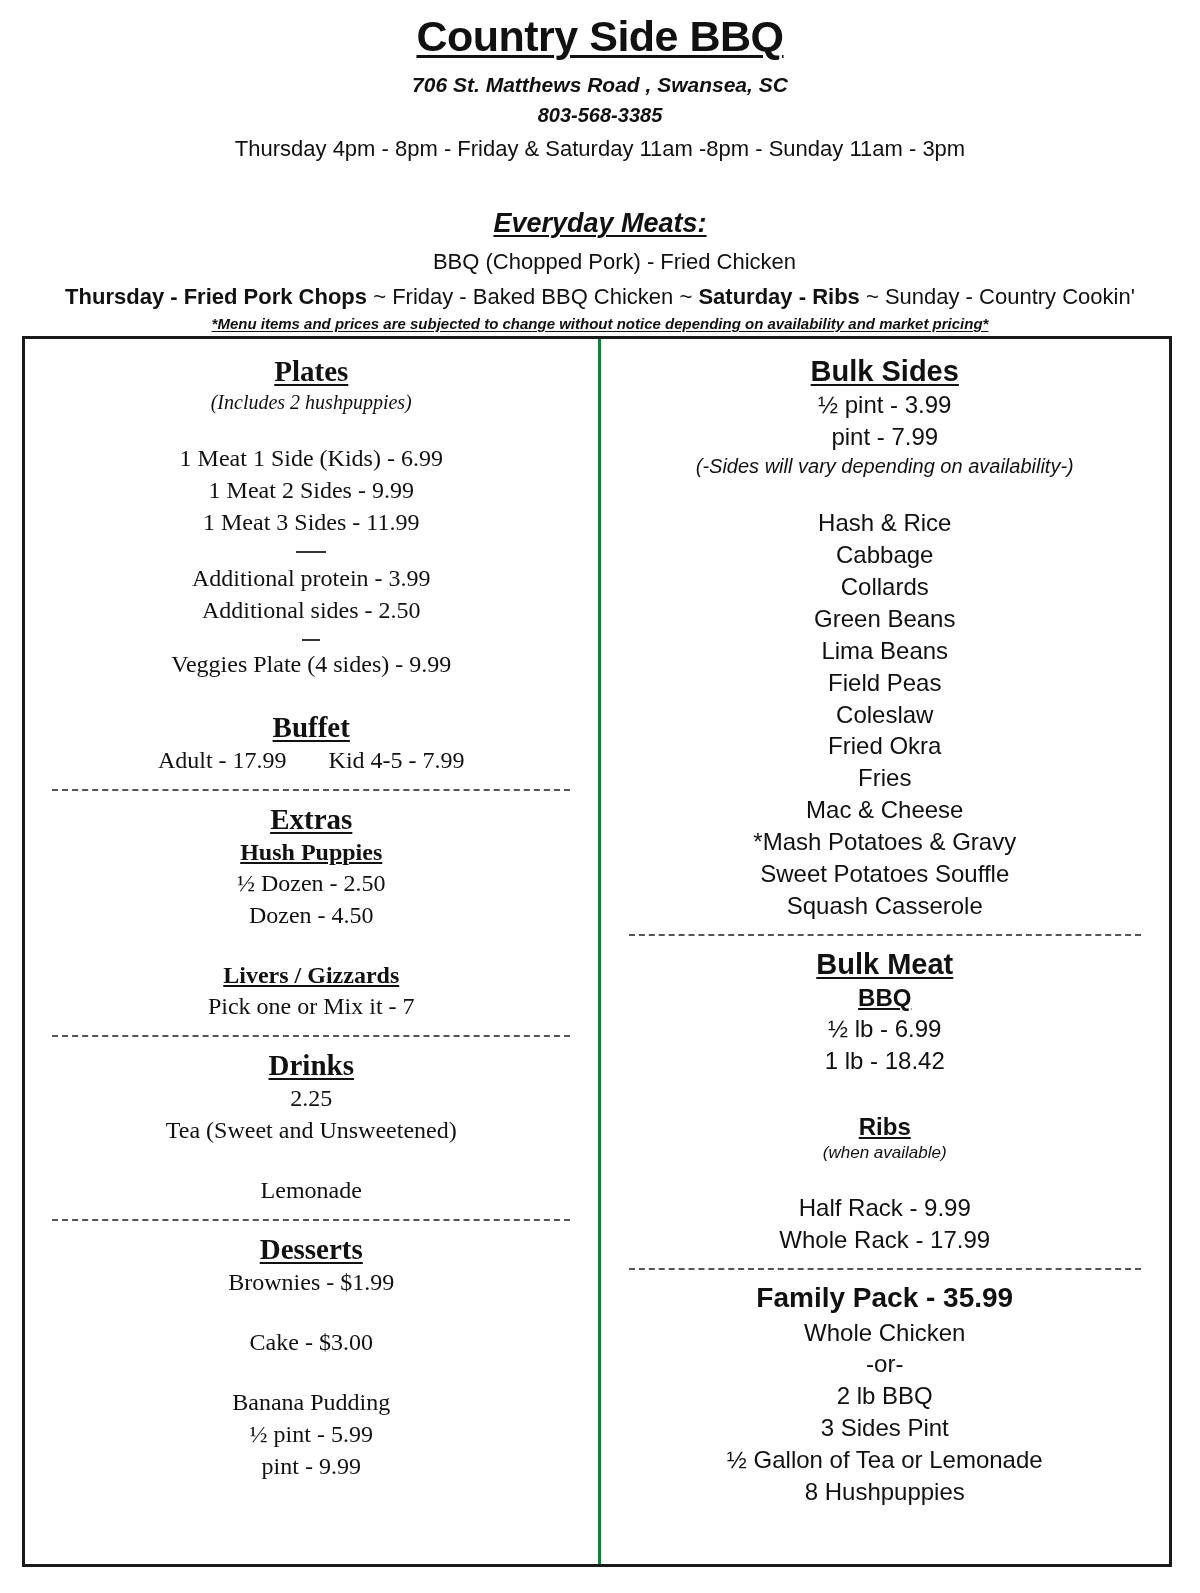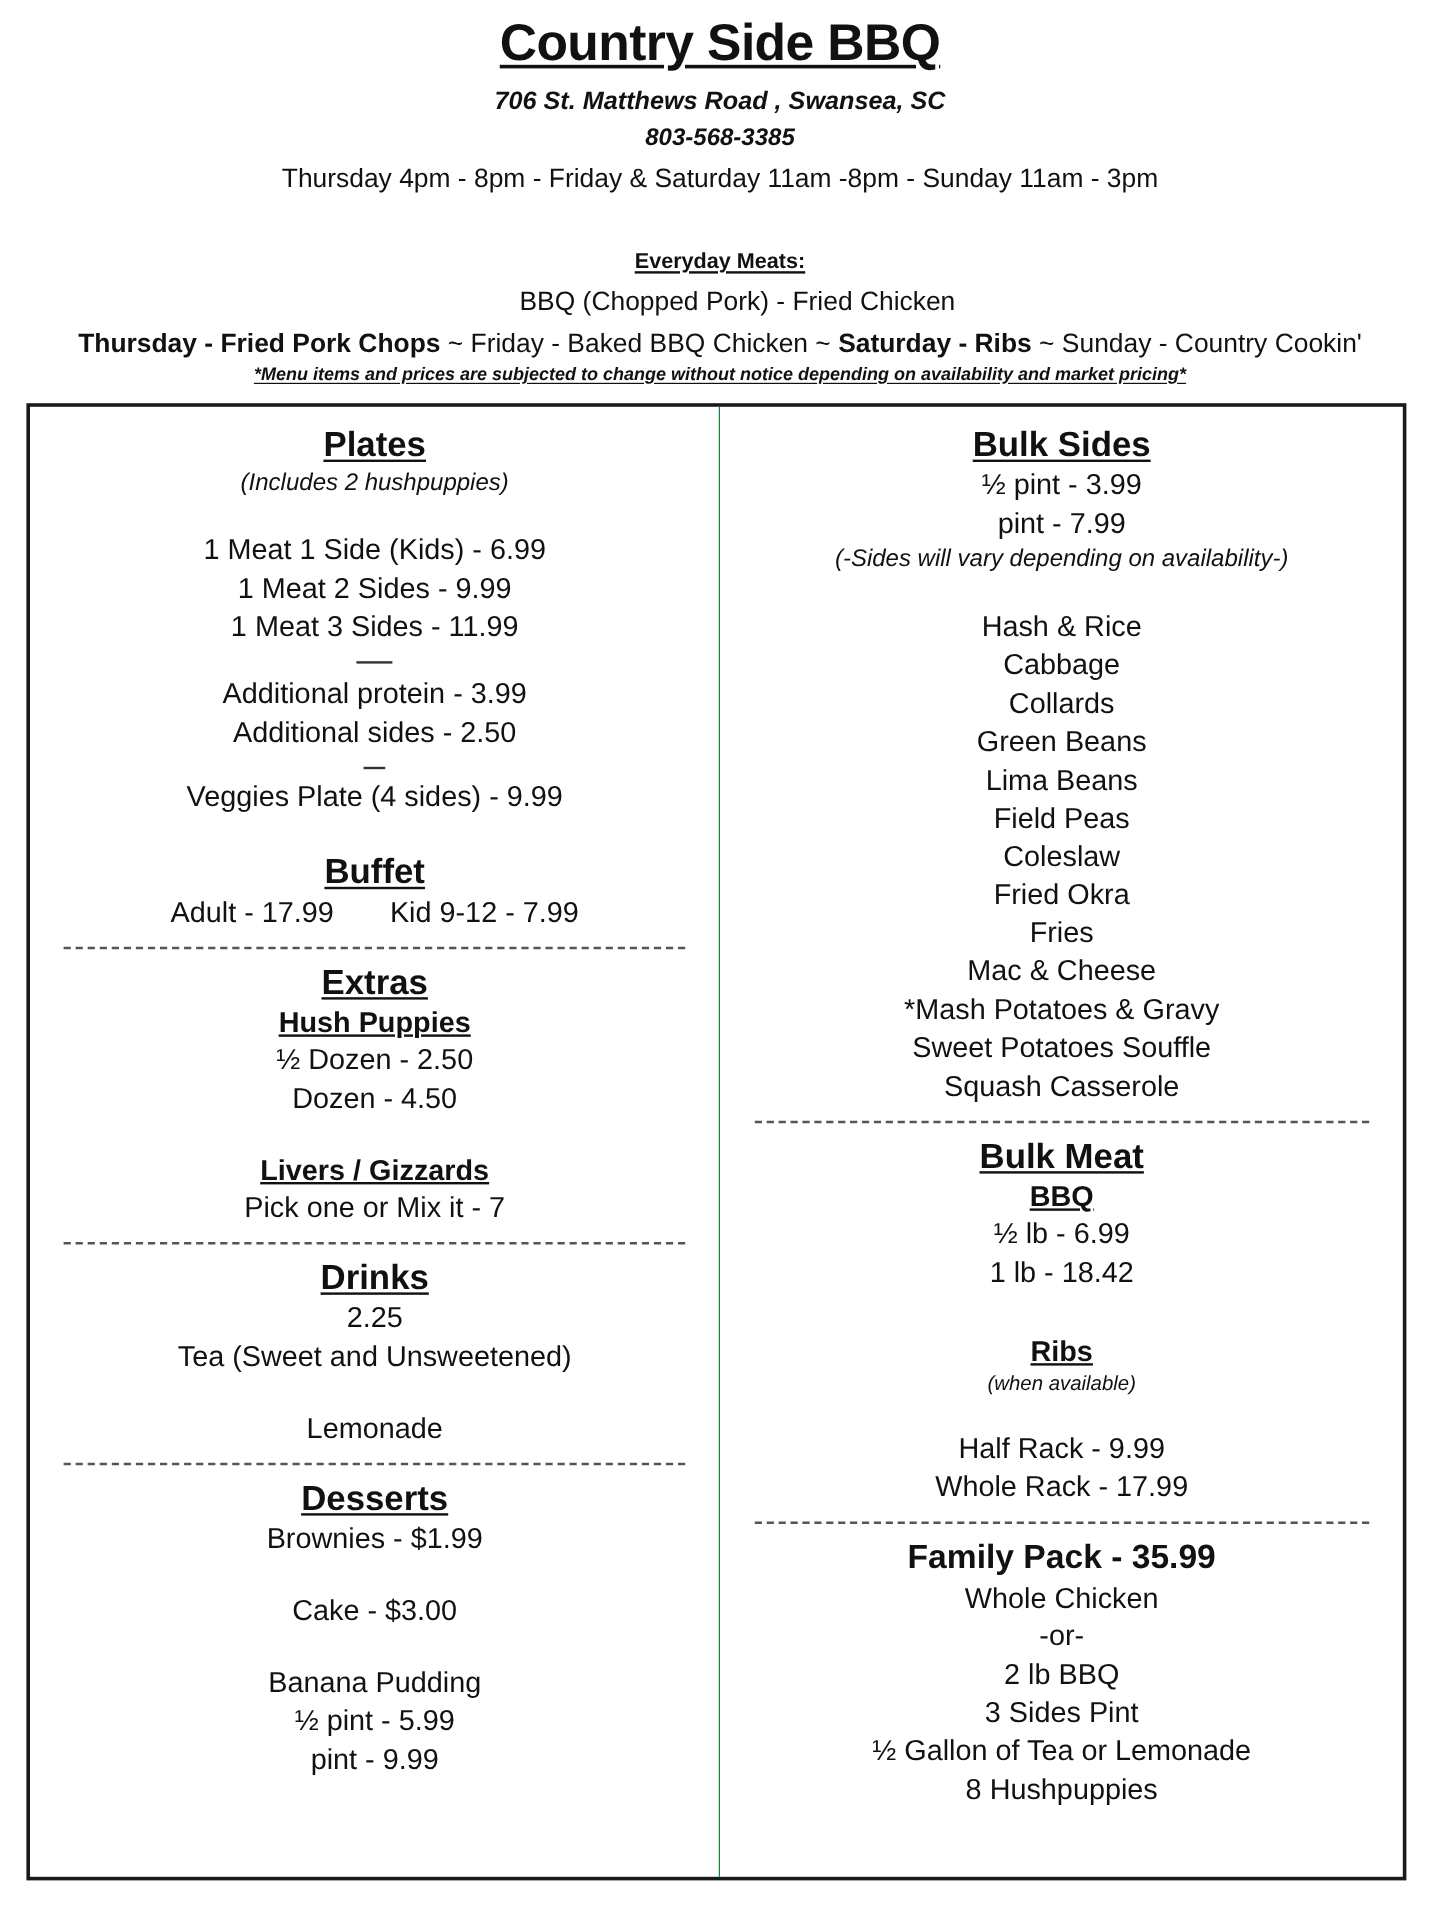--- a/index.html
+++ b/index.html
@@ -50,26 +50,27 @@
     margin-top: 9px;
     line-height: 1.2;
   }
 
   
   .meats {
     text-align: center;
     margin-top: 44px;
   }
   .meats-title {
-    font-size: 18px;
+    font-size: 27px;
     font-weight: bold;
     text-decoration: underline;
     text-underline-offset: 3px;
     text-decoration-thickness: 2px;
     line-height: 1.2;
+    font-style: italic;
   }
   .meats-everyday {
     font-size: 22px;
     margin-top: 10px;
     line-height: 1.2;
     padding-left: 29px;
   }
   .meats-days {
     font-size: 22px;
     margin-top: 8px;
@@ -98,21 +99,22 @@
     box-sizing: border-box;
     display: flex;
   }
   .col {
     box-sizing: border-box;
     text-align: center;
     padding-top: 14px;
   }
   .col-left {
     width: 577px;
-    border-right: 1px solid #15803d;
+    border-right: 3px solid #15803d;
+    font-family: Liberation Serif, serif;
   }
   .col-right {
     width: 570px;
   }
 
   
   .sec-title {
     font-size: 29px;
     font-weight: bold;
     text-decoration: underline;
@@ -214,21 +216,21 @@
     <div class="mini-dash short"></div>
 
     <div class="row-lg">Veggies Plate (4 sides) - 9.99</div>
 
     <div class="spacer-28"></div>
 
     <div class="sec-title">Buffet</div>
     <div class="row-lg">
       <span class="nowrap">Adult - 17.99</span>
       &nbsp;&nbsp;&nbsp;&nbsp;&nbsp;
-      <span class="nowrap">Kid 9-12 - 7.99</span>
+      <span class="nowrap">Kid 4-5 - 7.99</span>
     </div>
 
     <div class="dashed-div left"></div>
 
     <div class="sec-title">Extras</div>
     <div class="sub-title">Hush Puppies</div>
     <div class="row-lg">½ Dozen   -  2.50</div>
     <div class="row-lg">Dozen   -  4.50</div>
 
     <div class="spacer-28"></div>

